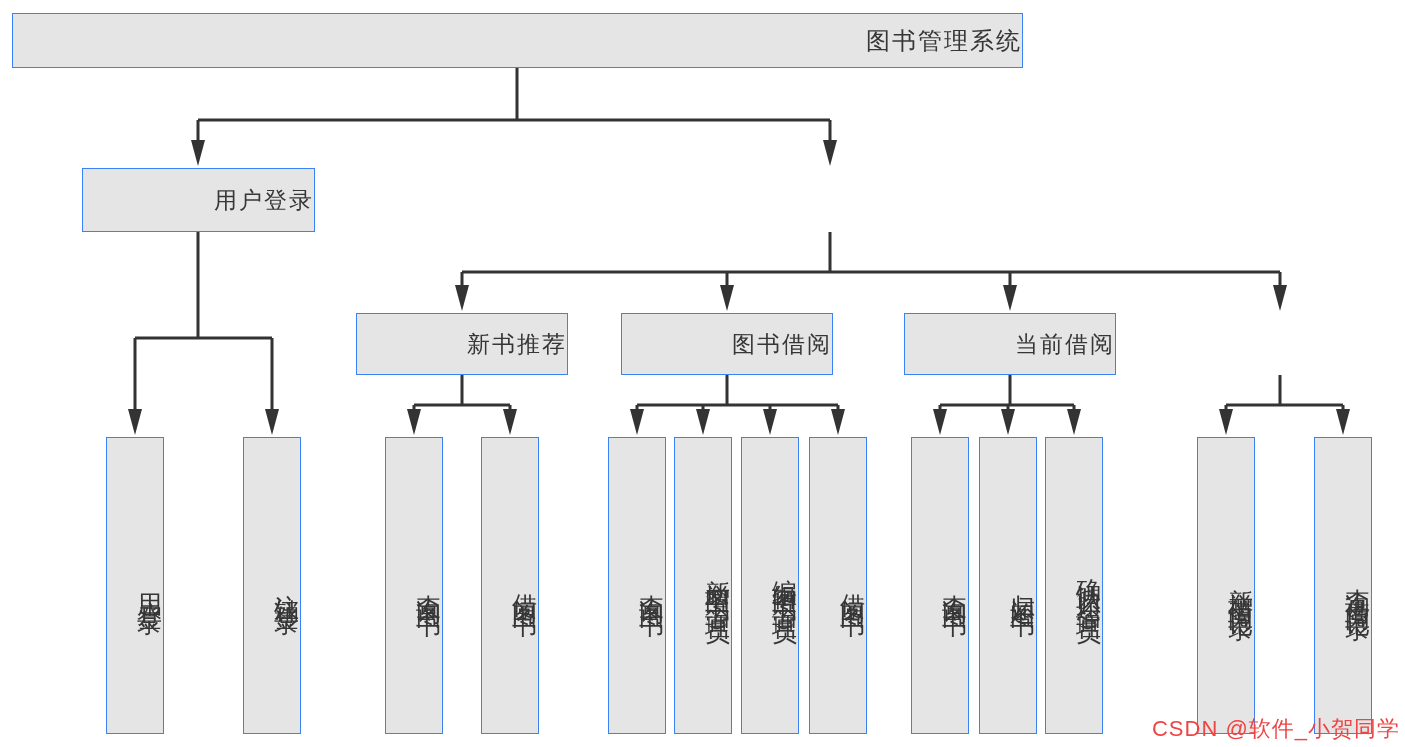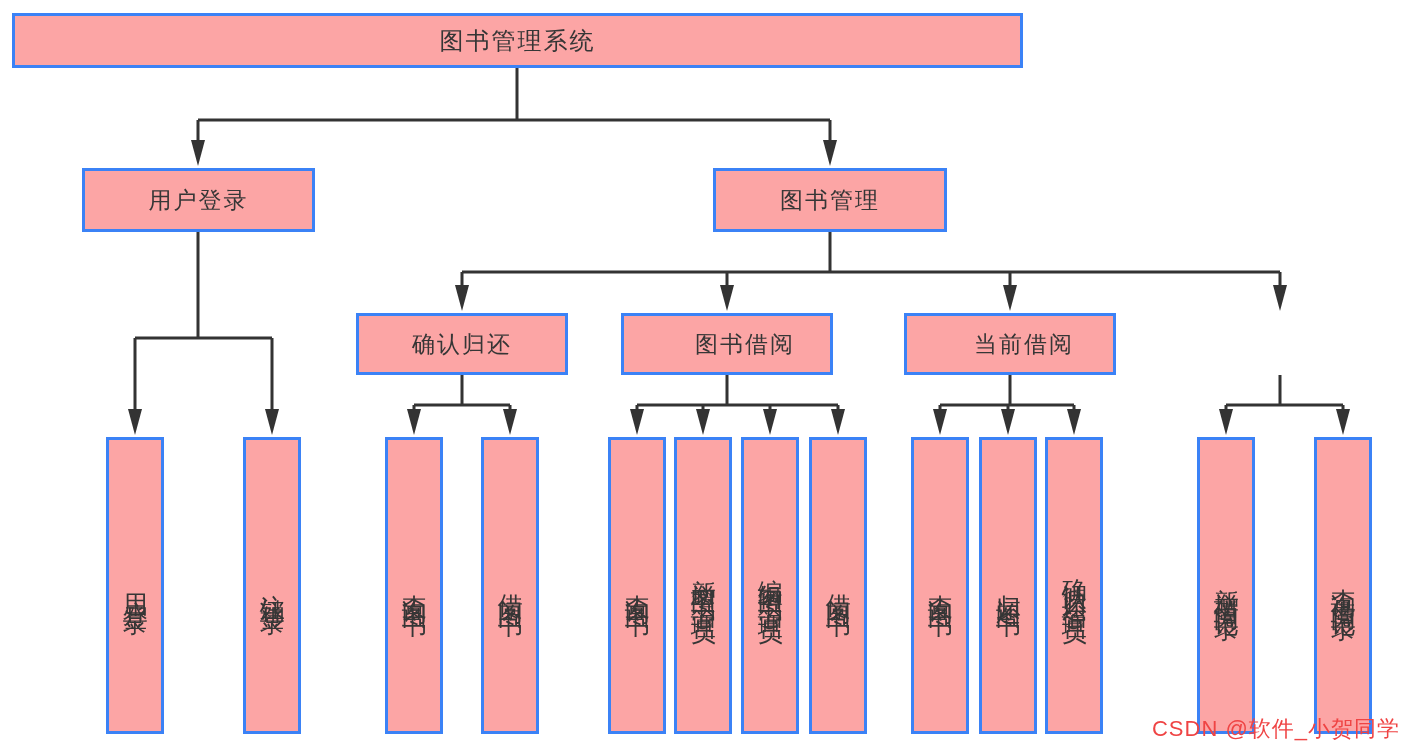--- a/index.html
+++ b/index.html
@@ -7,25 +7,25 @@
   .canvas {
     position: relative;
     width: 1405px;
     height: 747px;
     background: #ffffff;
     overflow: hidden;
     font-family: "Liberation Sans", "DejaVu Sans", sans-serif;
   }
   .node {
     position: absolute;
-    background: #fca5a5;
-    border: 3px solid #3b82f6;
+    background: #e5e5e5;
+    border: 1px solid #3b82f6;
     display: flex;
     align-items: center;
-    justify-content: center;
+    justify-content: flex-end;
     color: #363636;
     z-index: 2;
   }
   .hnode { font-size: 23px; letter-spacing: 2px; font-weight: 400; }
   .root-node { font-size: 24px; }
   .vlabel {
     writing-mode: vertical-rl;
     text-orientation: mixed;
     font-size: 25px;
     letter-spacing: 6px;
@@ -85,26 +85,23 @@
     </g>
   </svg>
 
   <div class="node hnode root-node" style="left:12px; top:13px; width:1011px; height:55px;">
     <span>图书管理系统</span>
   </div>
 
   <div class="node hnode" style="left:82px; top:168px; width:233px; height:64px;">
     <span>用户登录</span>
   </div>
-  <div class="node hnode" style="left:713px; top:168px; width:234px; height:64px;">
-    <span>图书管理</span>
-  </div>
 
   <div class="node hnode" style="left:356px; top:313px; width:212px; height:62px;">
-    <span>确认归还</span>
+    <span>新书推荐</span>
   </div>
   <div class="node hnode" style="left:621px; top:313px; width:212px; height:62px;padding-left:36px;">
     <span>图书借阅</span>
   </div>
   <div class="node hnode" style="left:904px; top:313px; width:212px; height:62px;padding-left:28px;">
     <span>当前借阅</span>
   </div>
 
   <div class="node vnode" style="left:106px; top:437px; width:58px; height:297px;">
     <span class="vlabel">用户登录</span>

